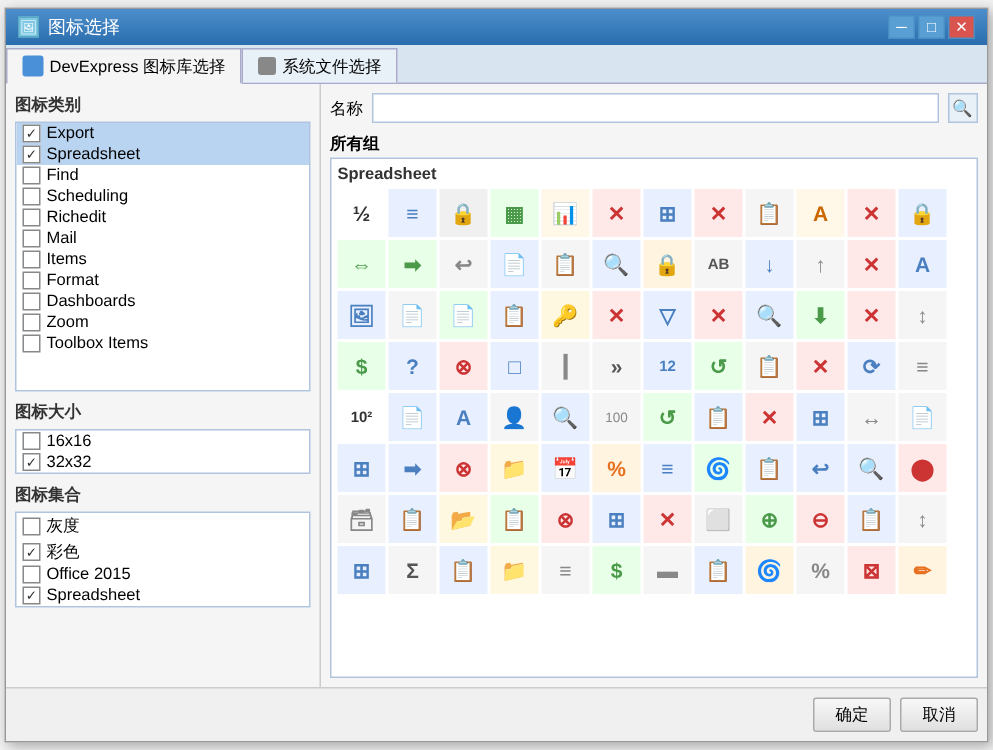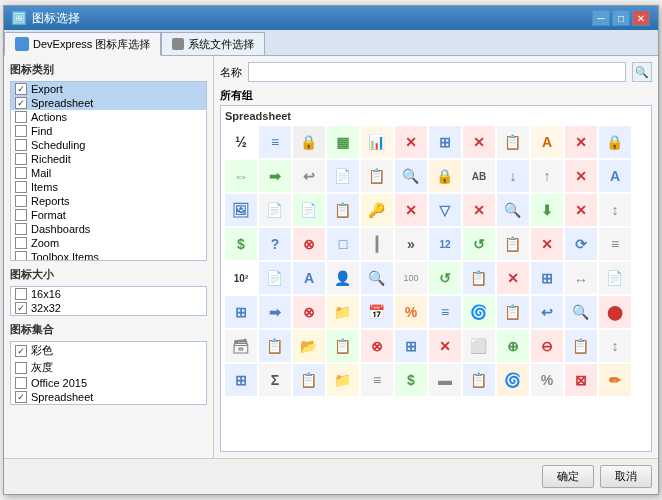--- a/index.html
+++ b/index.html
@@ -283,45 +283,37 @@
           <div class="list-item selected">
             <div class="checkbox checked"></div>
             <span>Export</span>
           </div>
           <div class="list-item selected">
             <div class="checkbox checked"></div>
             <span>Spreadsheet</span>
           </div>
           <div class="list-item">
             <div class="checkbox"></div>
-            <span>Actions</span>
-          </div>
-          <div class="list-item">
-            <div class="checkbox"></div>
             <span>Find</span>
           </div>
           <div class="list-item">
             <div class="checkbox"></div>
             <span>Scheduling</span>
           </div>
           <div class="list-item">
             <div class="checkbox"></div>
             <span>Richedit</span>
           </div>
           <div class="list-item">
             <div class="checkbox"></div>
             <span>Mail</span>
           </div>
           <div class="list-item">
             <div class="checkbox"></div>
             <span>Items</span>
-          </div>
-          <div class="list-item">
-            <div class="checkbox"></div>
-            <span>Reports</span>
           </div>
           <div class="list-item">
             <div class="checkbox"></div>
             <span>Format</span>
           </div>
           <div class="list-item">
             <div class="checkbox"></div>
             <span>Dashboards</span>
           </div>
           <div class="list-item">
@@ -347,26 +339,26 @@
             <div class="checkbox checked"></div>
             <span>32x32</span>
           </div>
         </div>
       </div>
 
       <div class="collection-section">
         <div class="panel-section-title">图标集合</div>
         <div class="size-list">
           <div class="list-item">
+            <div class="checkbox"></div>
+            <span>灰度</span>
+          </div>
+          <div class="list-item">
             <div class="checkbox checked"></div>
             <span>彩色</span>
-          </div>
-          <div class="list-item">
-            <div class="checkbox"></div>
-            <span>灰度</span>
           </div>
           <div class="list-item">
             <div class="checkbox"></div>
             <span>Office 2015</span>
           </div>
           <div class="list-item">
             <div class="checkbox checked"></div>
             <span>Spreadsheet</span>
           </div>
         </div>

